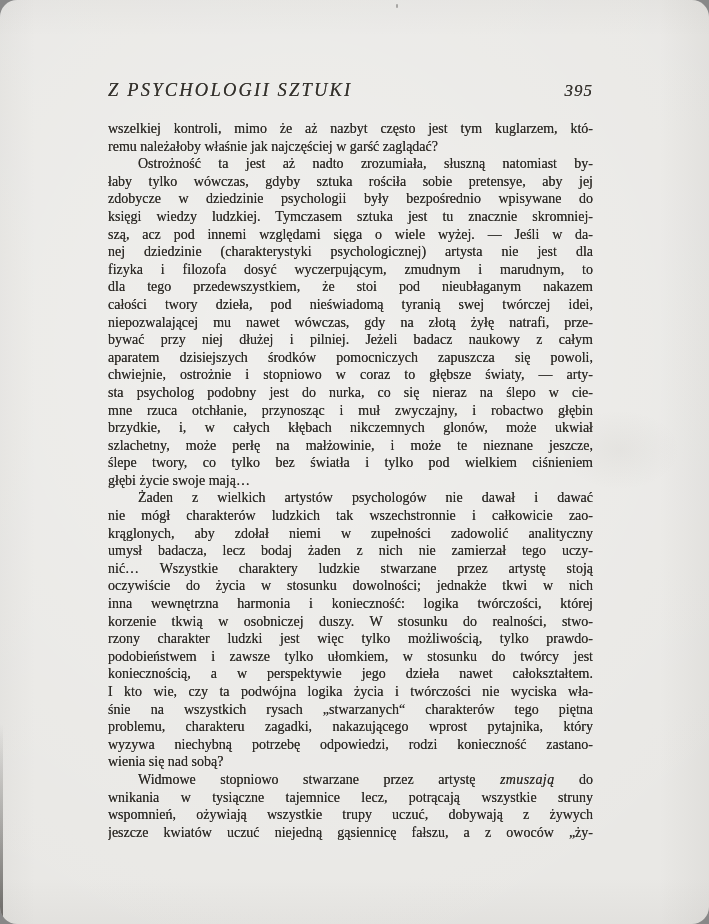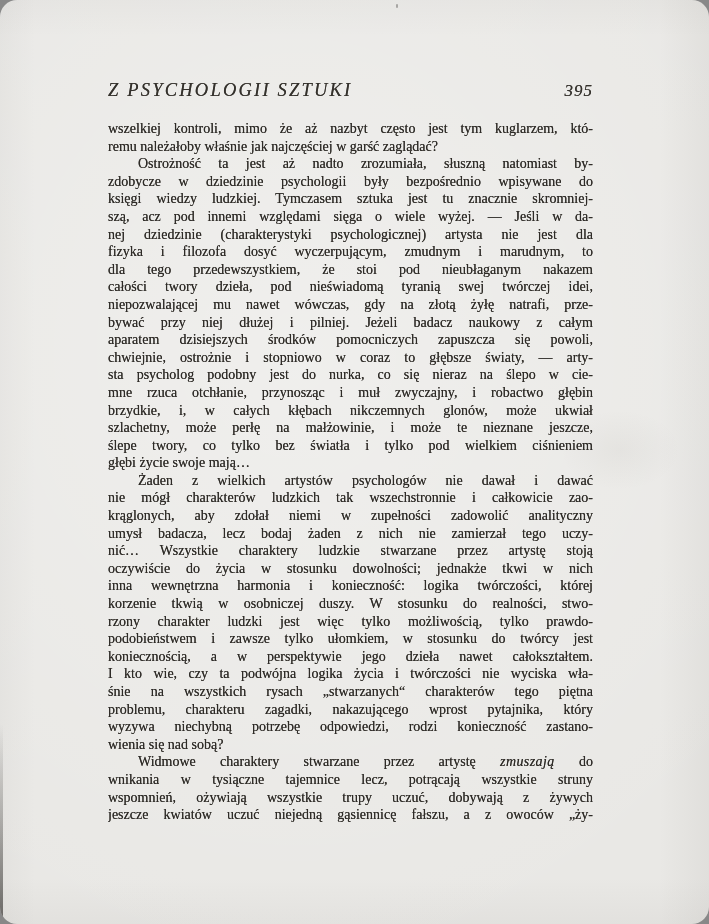--- a/index.html
+++ b/index.html
@@ -116,20 +116,21 @@
 
   <div class="body-text">
 
     <div class="para">
       <div class="line jl">wszelkiej kontroli, mimo że aż nazbyt często jest tym kuglarzem, któ-</div>
       <div class="line">remu należałoby właśnie jak najczęściej w garść zaglądać?</div>
     </div>
 
     <div class="para">
       <div class="line jl ind">Ostrożność ta jest aż nadto zrozumiała, słuszną natomiast by-</div>
+      <div class="line jl">łaby tylko wówczas, gdyby sztuka rościła sobie pretensye, aby jej</div>
       <div class="line jl">zdobycze w dziedzinie psychologii były bezpośrednio wpisywane do</div>
       <div class="line jl">księgi wiedzy ludzkiej. Tymczasem sztuka jest tu znacznie skromniej-</div>
       <div class="line jl">szą, acz pod innemi względami sięga o wiele wyżej. — Jeśli w da-</div>
       <div class="line jl">nej dziedzinie (charakterystyki psychologicznej) artysta nie jest dla</div>
       <div class="line jl">fizyka i filozofa dosyć wyczerpującym, zmudnym i marudnym, to</div>
       <div class="line jl">dla tego przedewszystkiem, że stoi pod nieubłaganym nakazem</div>
       <div class="line jl">całości twory dzieła, pod nieświadomą tyranią swej twórczej idei,</div>
       <div class="line jl">niepozwalającej mu nawet wówczas, gdy na złotą żyłę natrafi, prze-</div>
       <div class="line jl">bywać przy niej dłużej i pilniej. Jeżeli badacz naukowy z całym</div>
       <div class="line jl">aparatem dzisiejszych środków pomocniczych zapuszcza się powoli,</div>
@@ -155,20 +156,20 @@
       <div class="line jl">podobieństwem i zawsze tylko ułomkiem, w stosunku do twórcy jest</div>
       <div class="line jl">koniecznością, a w perspektywie jego dzieła nawet całokształtem.</div>
       <div class="line jl">I kto wie, czy ta podwójna logika życia i twórczości nie wyciska wła-</div>
       <div class="line jl">śnie na wszystkich rysach „stwarzanych“ charakterów tego piętna</div>
       <div class="line jl">problemu, charakteru zagadki, nakazującego wprost pytajnika, który</div>
       <div class="line jl">wyzywa niechybną potrzebę odpowiedzi, rodzi konieczność zastano-</div>
       <div class="line">wienia się nad sobą?</div>
     </div>
 
     <div class="para">
-      <div class="line jl ind"><span>Widmowe charaktery stwarzane przez artystę </span><em>zmuszają</em><span> do</span></div>
+      <div class="line jl ind"><span>Widmowe stopniowo stwarzane przez artystę </span><em>zmuszają</em><span> do</span></div>
       <div class="line jl">wnikania w tysiączne tajemnice lecz, potrącają wszystkie struny</div>
       <div class="line jl">wspomnień, ożywiają wszystkie trupy uczuć, dobywają z żywych</div>
       <div class="line jl">jeszcze kwiatów uczuć niejedną gąsiennicę fałszu, a z owoców „ży-</div>
     </div>
 
   </div>
 </div>
 
 </body></html>

